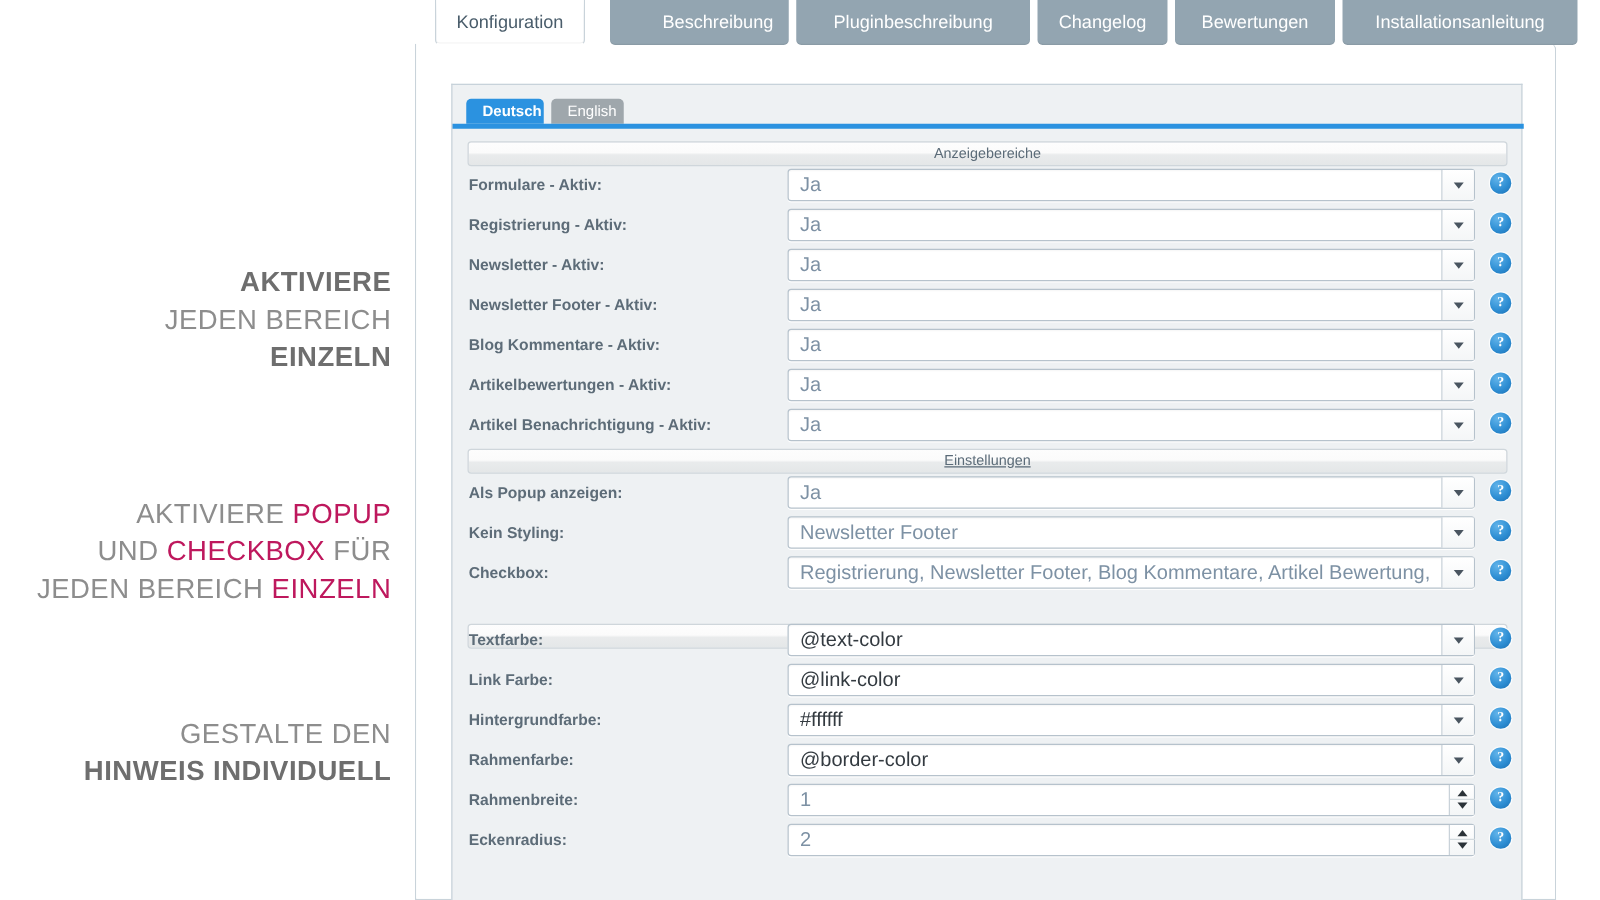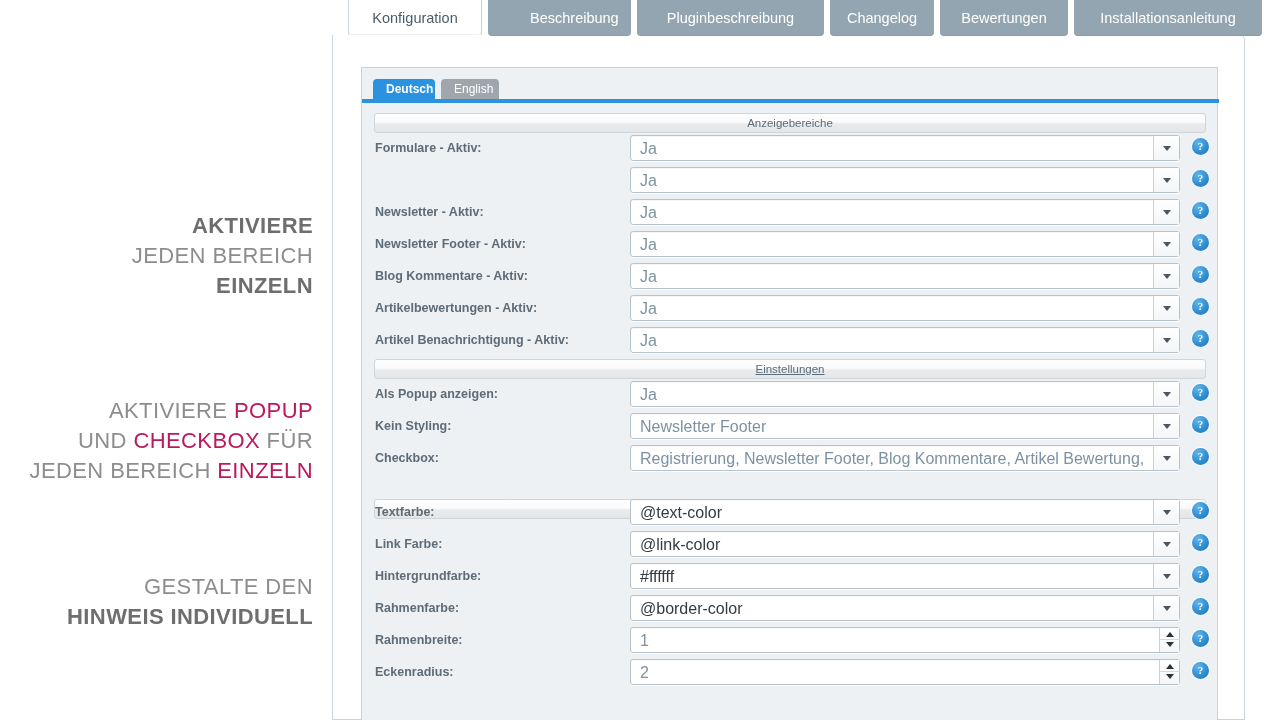--- a/index.html
+++ b/index.html
@@ -288,20 +288,21 @@
           <div class="section-head" style="top: 45px;">Anzeigebereiche</div>
           <div class="row" style="top: 67px;">
             <div class="row-label">Formulare - Aktiv:</div>
             <div class="field">
               <div class="val">Ja</div>
               <div class="dd-btn"></div>
             </div>
             <div class="help">?</div>
           </div>
           <div class="row" style="top: 99px;">
+            <div class="row-label">Registrierung - Aktiv:</div>
             <div class="field">
               <div class="val">Ja</div>
               <div class="dd-btn"></div>
             </div>
             <div class="help">?</div>
           </div>
           <div class="row" style="top: 131px;">
             <div class="row-label">Newsletter - Aktiv:</div>
             <div class="field">
               <div class="val">Ja</div>
@@ -421,21 +422,21 @@
                 <i class="dn"></i>
               </div>
             </div>
             <div class="help">?</div>
           </div>
         </div>
     </div>
   </div>
 
   <div class="tabstrip" id="tabstrip">
-      <div class="tab active" style="left: 16px; width: 134px;">Konfiguration</div>
+      <div class="tab active" style="left: 16px; width: 120px;">Konfiguration</div>
       <div class="tab" style="left: 156px; width: 143px; padding-left: 42px;">Beschreibung</div>
       <div class="tab" style="left: 305px; width: 187px;">Pluginbeschreibung</div>
       <div class="tab" style="left: 498px; width: 104px;">Changelog</div>
       <div class="tab" style="left: 608px; width: 128px;">Bewertungen</div>
       <div class="tab" style="left: 742px; width: 188px;">Installationsanleitung</div>
     </div>
 
 </div>
 
 </body></html>

